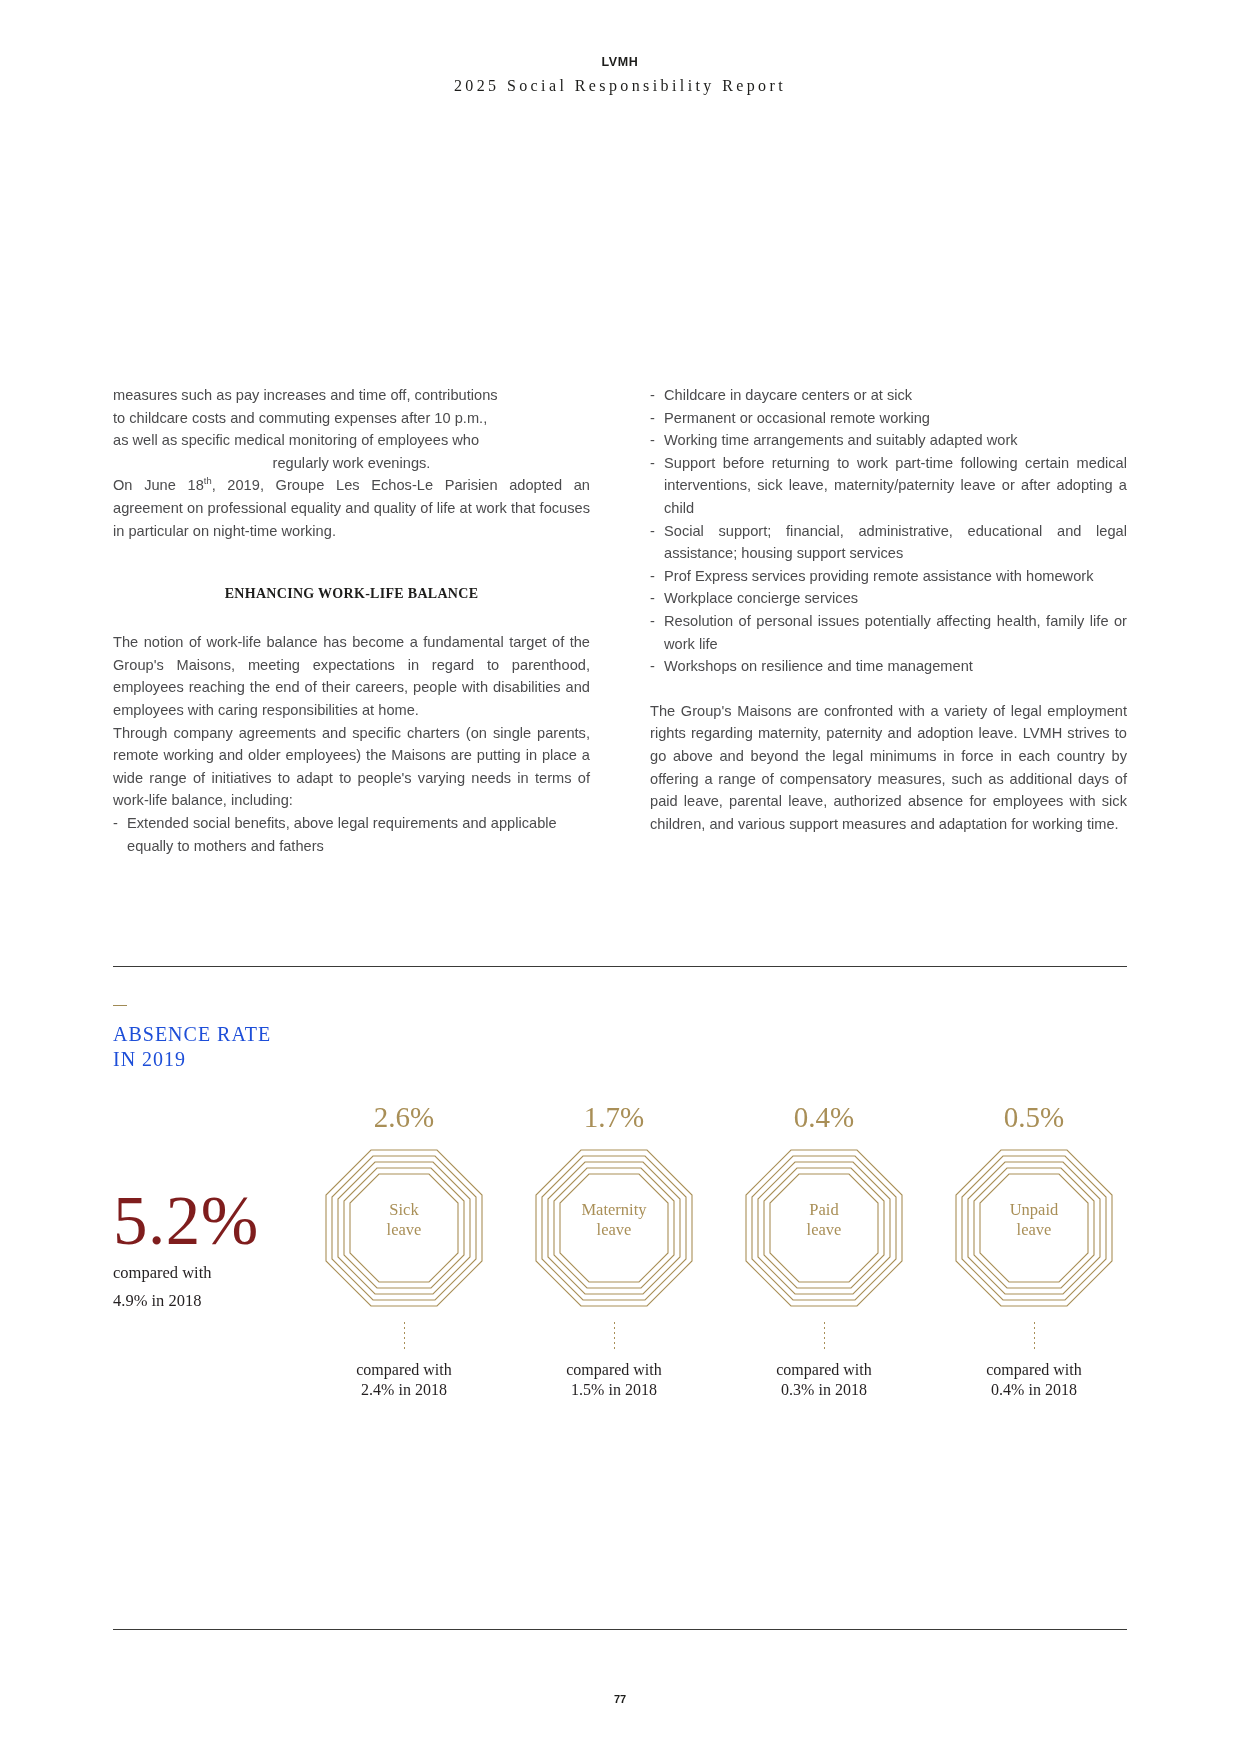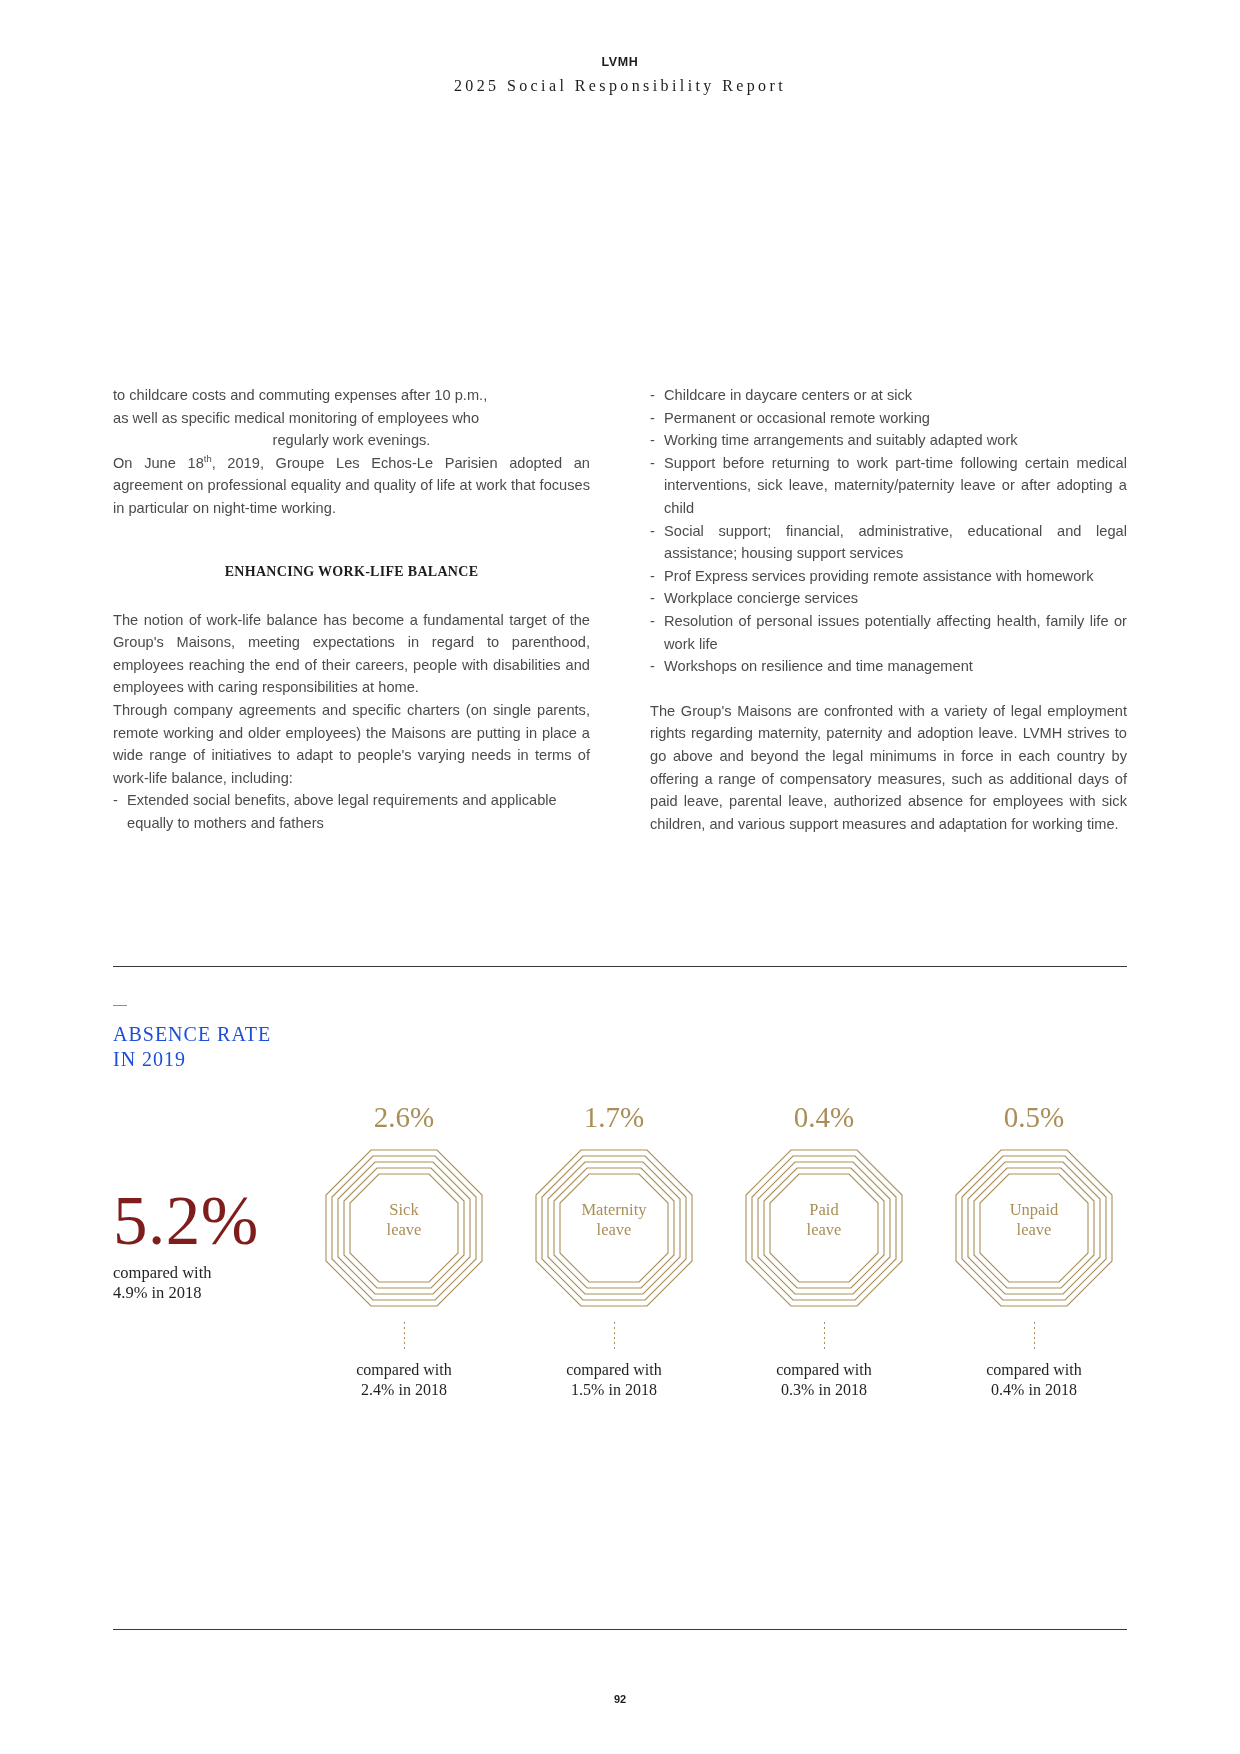--- a/index.html
+++ b/index.html
@@ -241,20 +241,21 @@
   <div class="runhead">
     <div class="runhead-brand">LVMH</div>
     <div class="runhead-sub">2025 Social Responsibility Report</div>
   </div>
 
   <div class="columns">
 
     <div class="col">
 
       <div>
+        <div class="line para-justify">measures such as pay increases and time off, contributions</div>
         <div class="line para-justify">to childcare costs and commuting expenses after 10 p.m.,</div>
         <div class="line para-justify">as well as specific medical monitoring of employees who</div>
         <div class="line para-left">regularly work evenings.</div>
       </div>
 
       <p class="para-justify"><span>On June 18</span><sup class="ord">th</sup><span>, 2019, Groupe Les Echos-Le Parisien adopted an agreement on professional equality and quality of life at work that focuses in particular on night-time working.</span></p>
 
       <div class="gap-lg"></div>
 
       <h2 class="section-heading">ENHANCING WORK-LIFE BALANCE</h2>
@@ -296,21 +297,21 @@
     <div class="info-dash"></div>
     <div class="info-title">ABSENCE RATE</div>
     <div class="info-title">IN 2019</div>
   </div>
 
   <div class="chart-area">
 
     <div class="headline">
       <div class="headline-value">5.2%</div>
       <div class="headline-note">compared with</div>
-      <div class="headline-note" style="margin-top:0">4.9% in 2018</div>
+      <div class="headline-note" style="margin-top:8px">4.9% in 2018</div>
     </div>
 
     <div class="octagons">
 
       <div class="oct-card">
         <div class="oct-value">2.6%</div>
         <div class="oct-shape">
           <svg width="160" height="160" viewBox="0 0 160 160" aria-hidden="true">
             <g fill="none" stroke="#a98f57" stroke-width="1.1">
               <polygon points="47,2 113,2 158,47 158,113 113,158 47,158 2,113 2,47"></polygon>
@@ -392,15 +393,15 @@
           </div>
         </div>
         <div class="oct-connector"></div>
         <div class="oct-note">compared with</div>
         <div class="oct-note">0.4% in 2018</div>
       </div>
 
     </div>
   </div>
 
-  <div class="folio">92</div>
+  <div class="folio">77</div>
 
 </div>
 
 </body></html>

